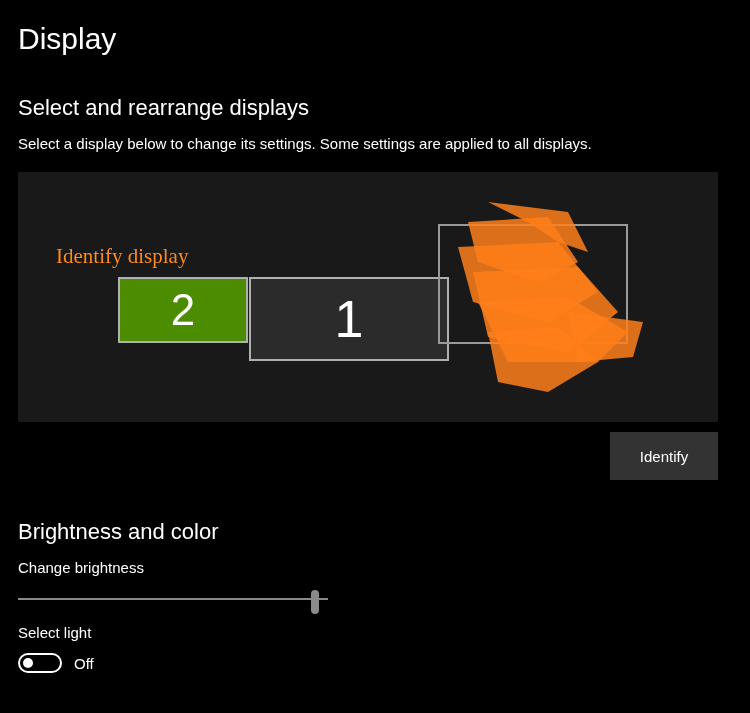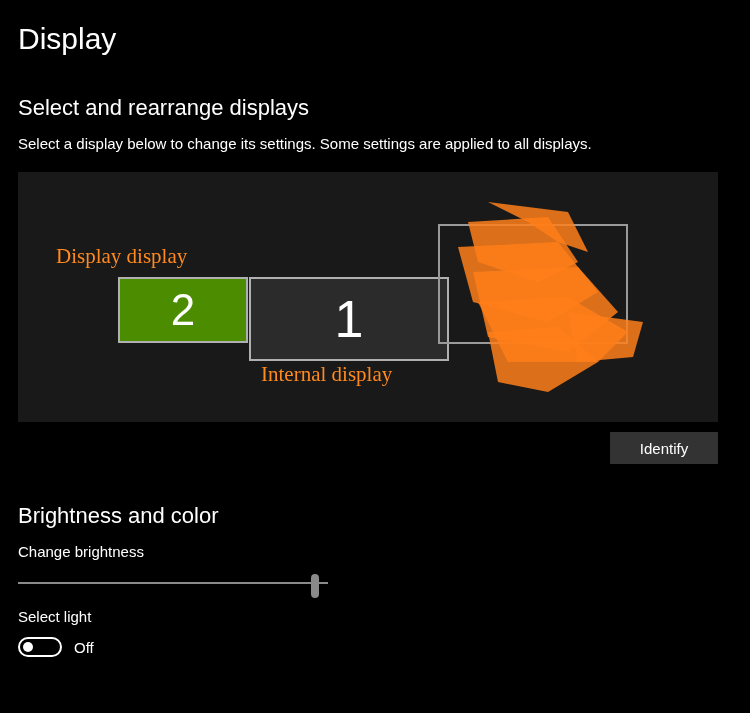--- a/index.html
+++ b/index.html
@@ -94,21 +94,21 @@
     display: flex;
     justify-content: flex-end;
     gap: 12px;
     margin-bottom: 34px;
   }
   .btn {
     background: #333333;
     color: #fff;
     border: none;
     width: 108px;
-    height: 32px;
+    height: 48px;
     font-size: 15px;
     font-family: inherit;
     cursor: pointer;
   }
   .sub-label {
     font-size: 15px;
     margin-bottom: 12px;
   }
   .slider-wrap {
     width: 310px;
@@ -172,22 +172,21 @@
   <div class="disp-tile disp-2">
     <span>2</span>
   </div>
 
   <div class="disp-tile disp-1">
     <span>1</span>
   </div>
 
   <div class="drag-ghost"></div>
 
-  <div class="annot annot-ext">Display display</div>
-  <div class="annot annot-int">Internal display</div>
+  <div class="annot annot-ext">Identify display</div>
 
   <svg class="scribble" viewBox="0 0 230 210">
     <g fill="#ff7f1a" fill-opacity="0.85">
       <polygon points="70,10 150,20 170,60 140,50 110,30"></polygon>
       <polygon points="50,30 130,25 160,70 120,90 60,70"></polygon>
       <polygon points="40,55 140,50 180,100 130,130 55,110"></polygon>
       <polygon points="55,80 160,75 200,120 150,160 70,145"></polygon>
       <polygon points="60,110 150,105 210,140 180,170 90,170"></polygon>
       <polygon points="70,140 140,135 180,170 130,200 80,190"></polygon>
       <polygon points="150,120 225,130 215,165 160,170"></polygon>

